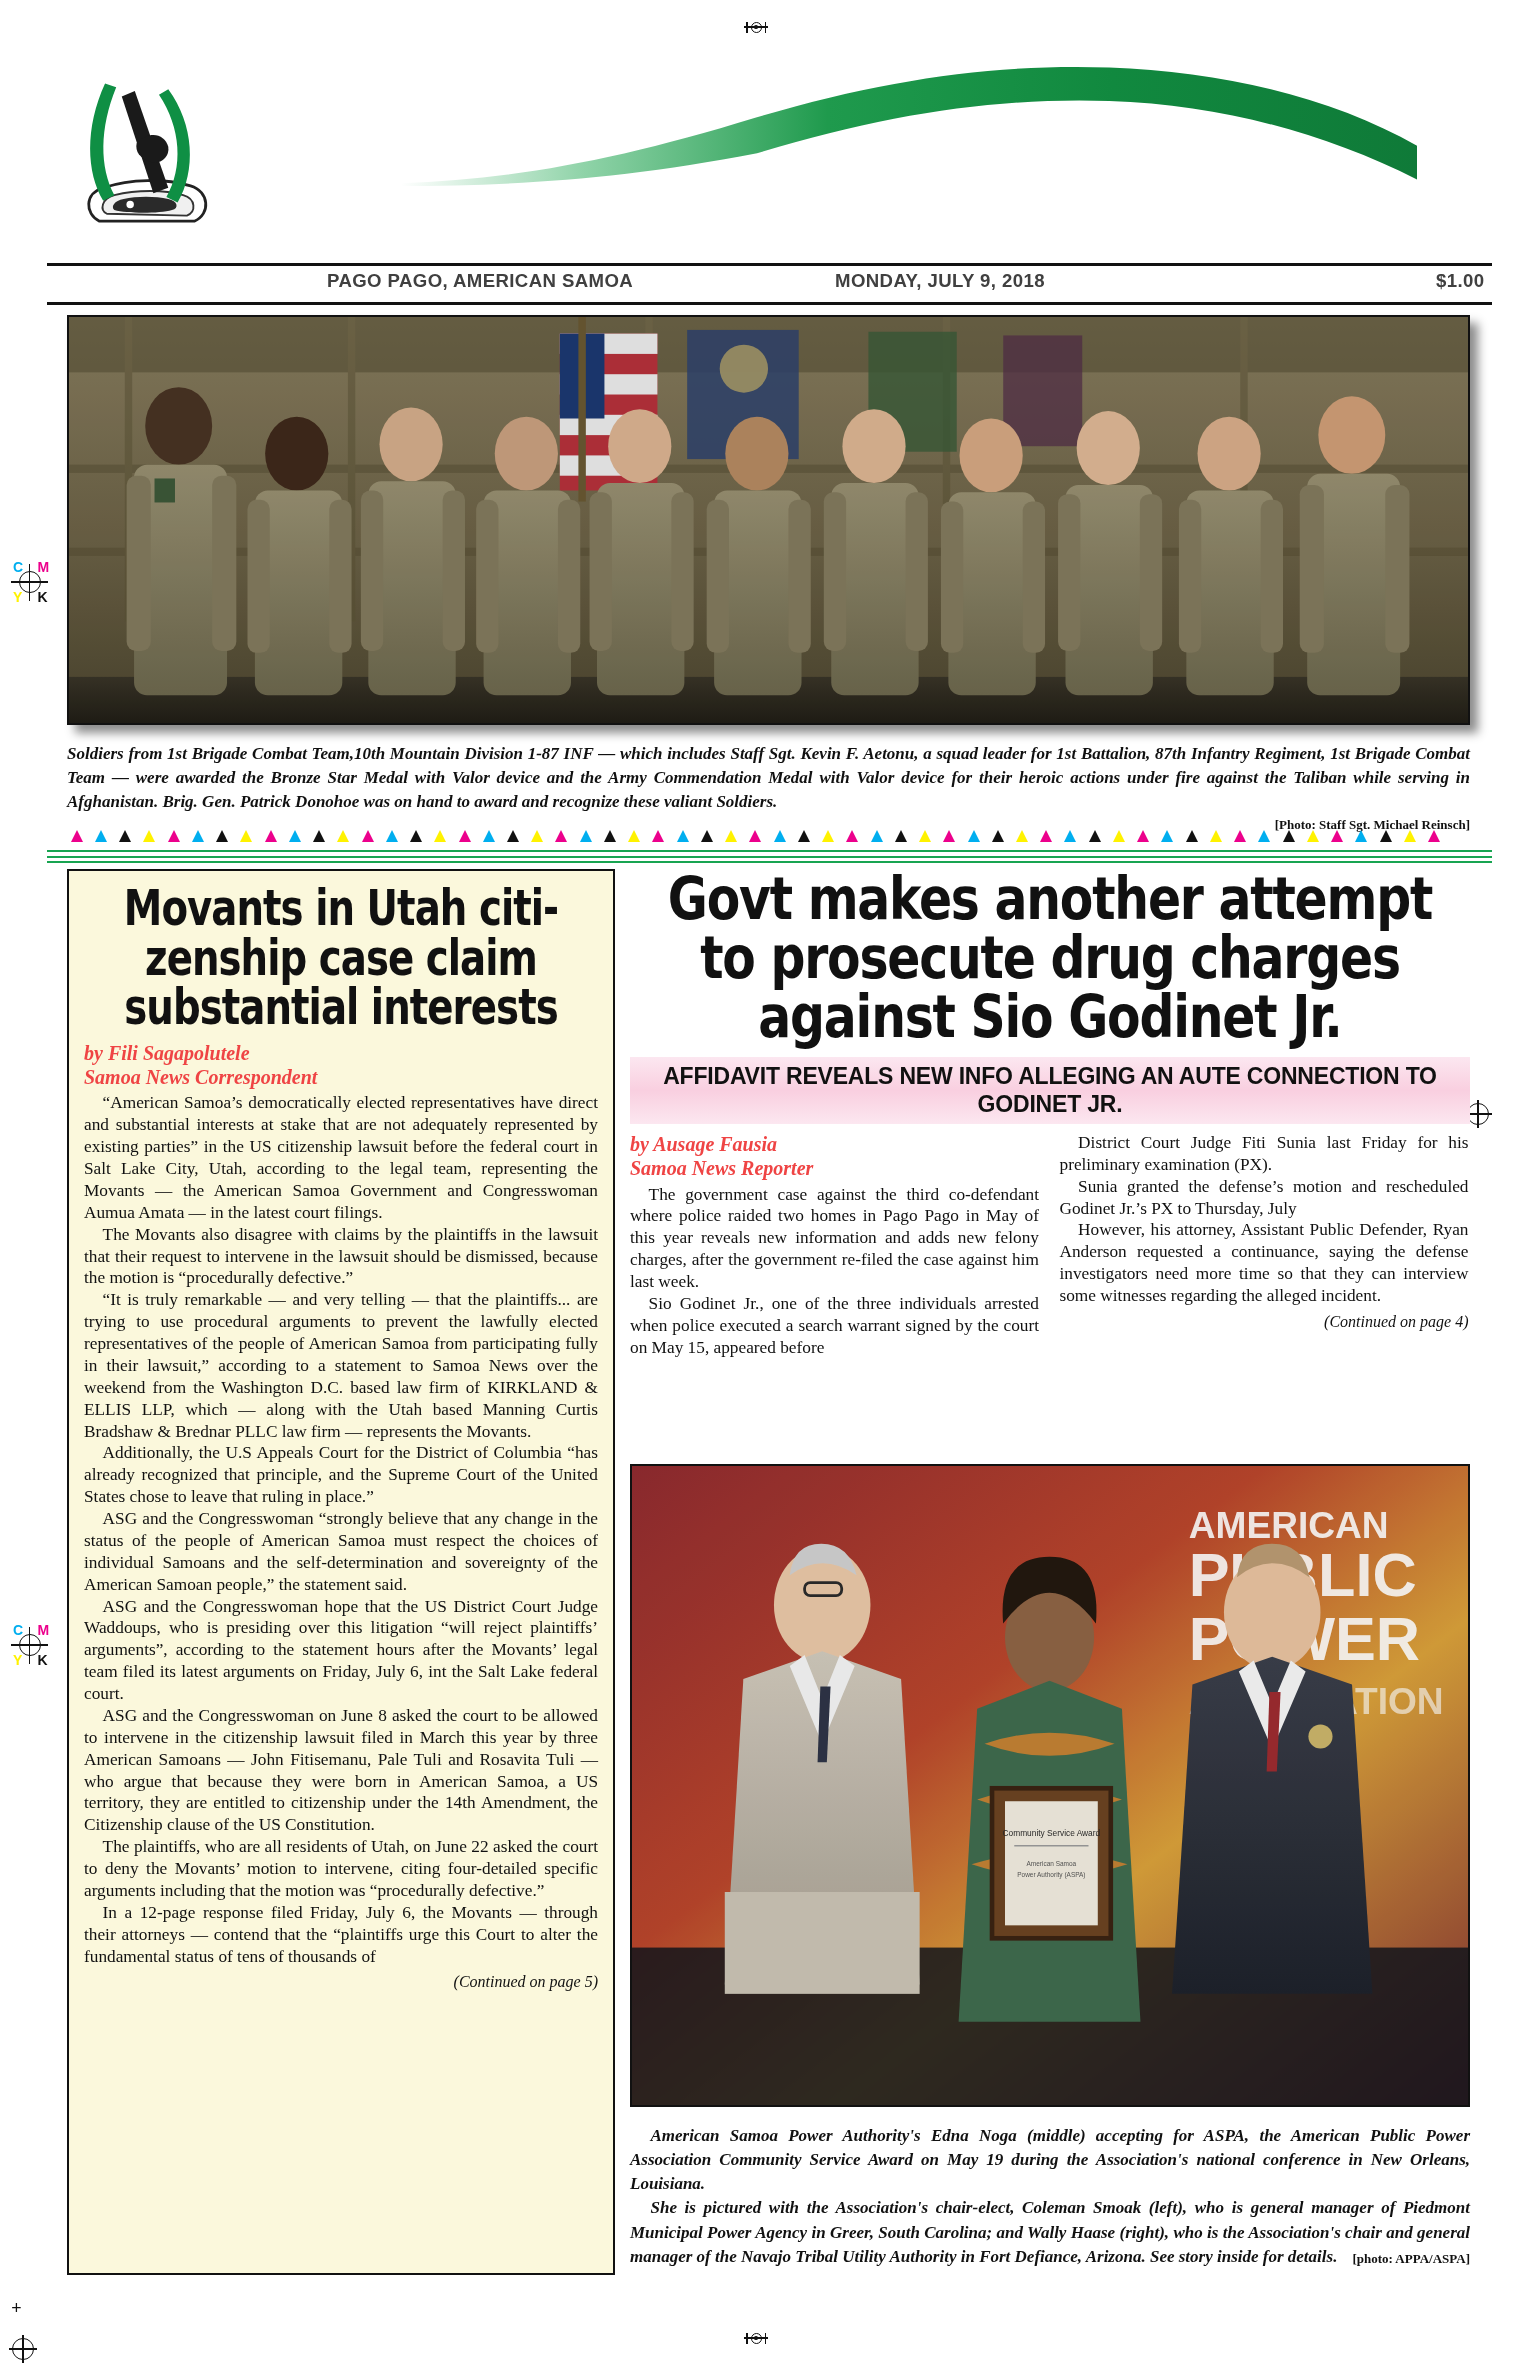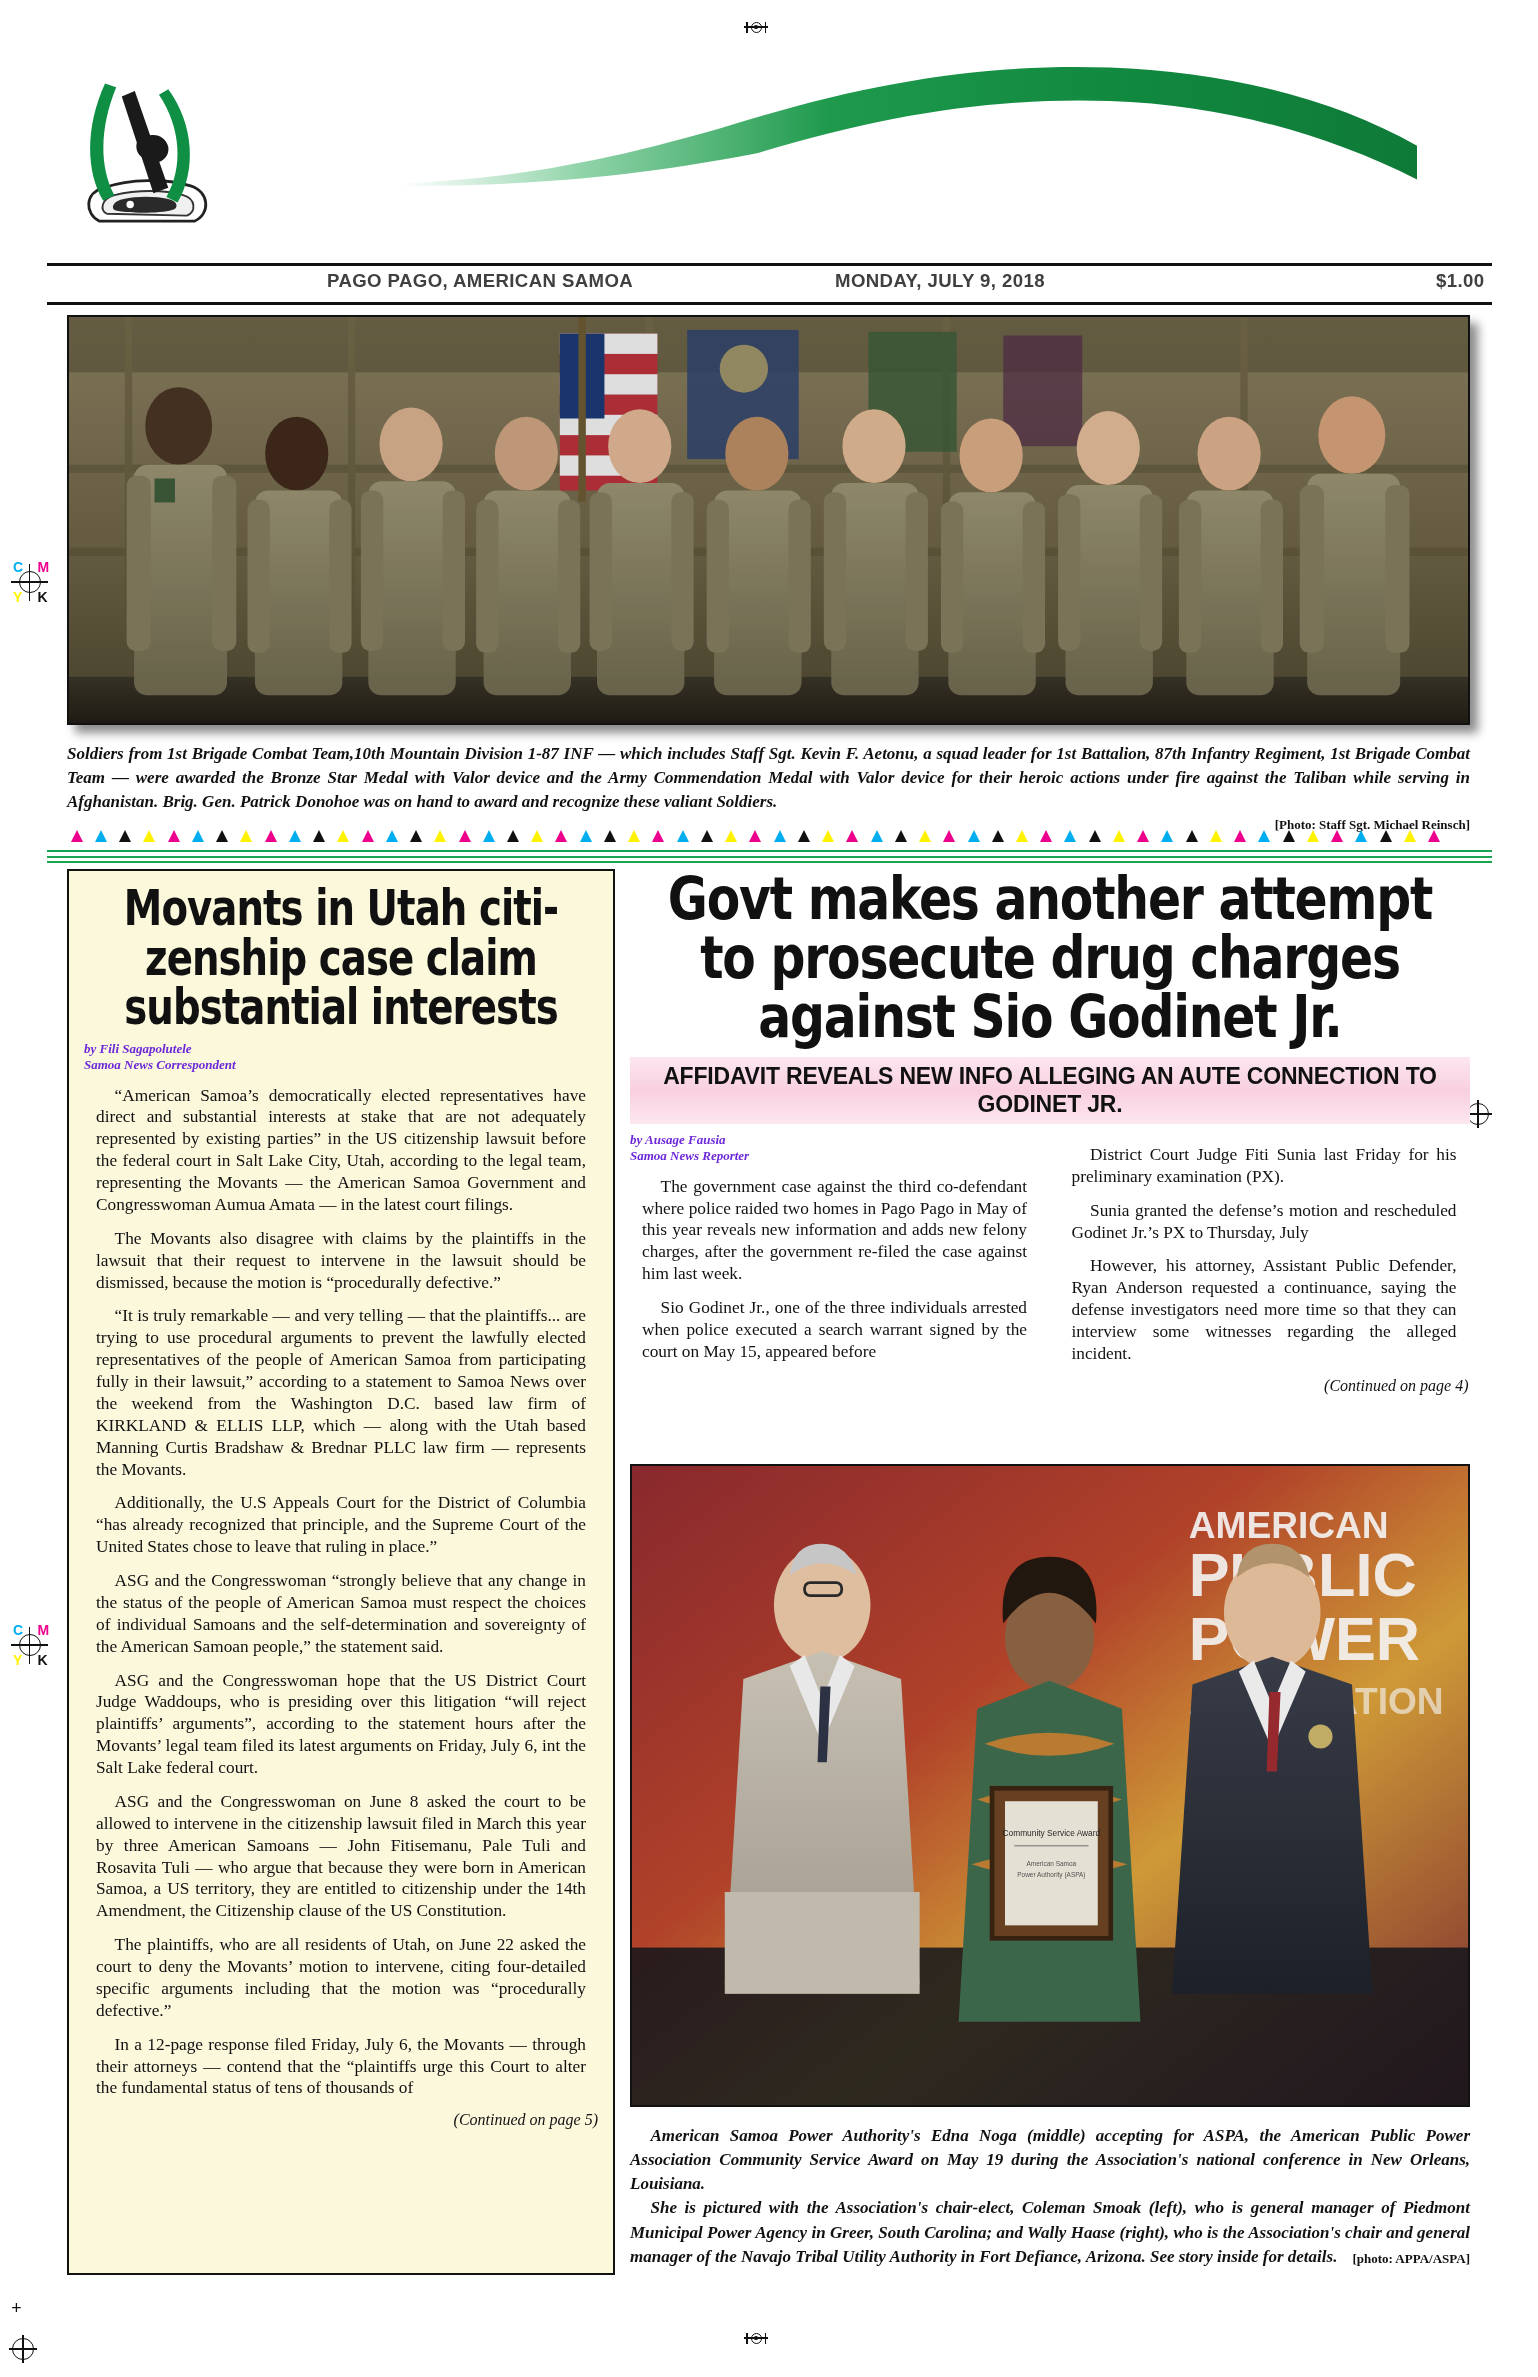--- a/index.html
+++ b/index.html
@@ -125,28 +125,28 @@
     transform:scaleX(.86); transform-origin:center top;
   }
   #left-subhead {
     margin-top:11.2px;
     font-family:"Liberation Sans", sans-serif; font-weight:bold;
     font-size:18px; line-height:1.2; text-align:center; color:#111;
     letter-spacing:-0.1px;
   }
   .byline {
     font-family:"Liberation Serif", serif; font-weight:bold; font-style:italic;
-    font-size:13px; line-height:1.22; color:#6d28d9;
+    font-size:20px; line-height:1.22; color:#ef4444;
   }
   #left-byline { margin-top:8.4px; }
   .bodytext {
     font-family:"Liberation Serif", serif; font-size:17.3px; line-height:1.265;
     color:#111; text-align:justify; text-justify:inter-word;
   }
-  .bodytext p { margin:12px; text-indent:18.6px; }
+  .bodytext p { margin:0; text-indent:18.6px; }
   #left-body { margin-top:2.8px; }
   .cont {
     font-family:"Liberation Serif", serif; font-style:italic; font-size:16px;
     text-align:right; color:#111; margin-top:5.6px;
   }
 
   
   #right-col { position:absolute; left:630px; top:869px; width:840px; }
   #right-headline {
     font-family:"DejaVu Sans Condensed","Liberation Sans Narrow","Liberation Sans",sans-serif;

